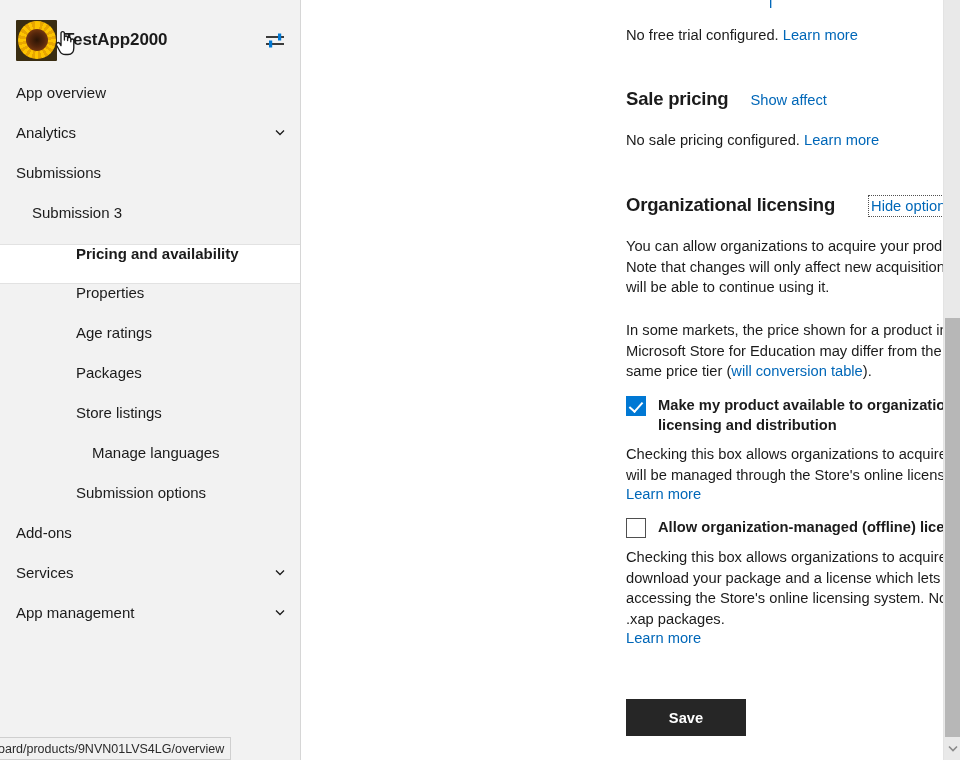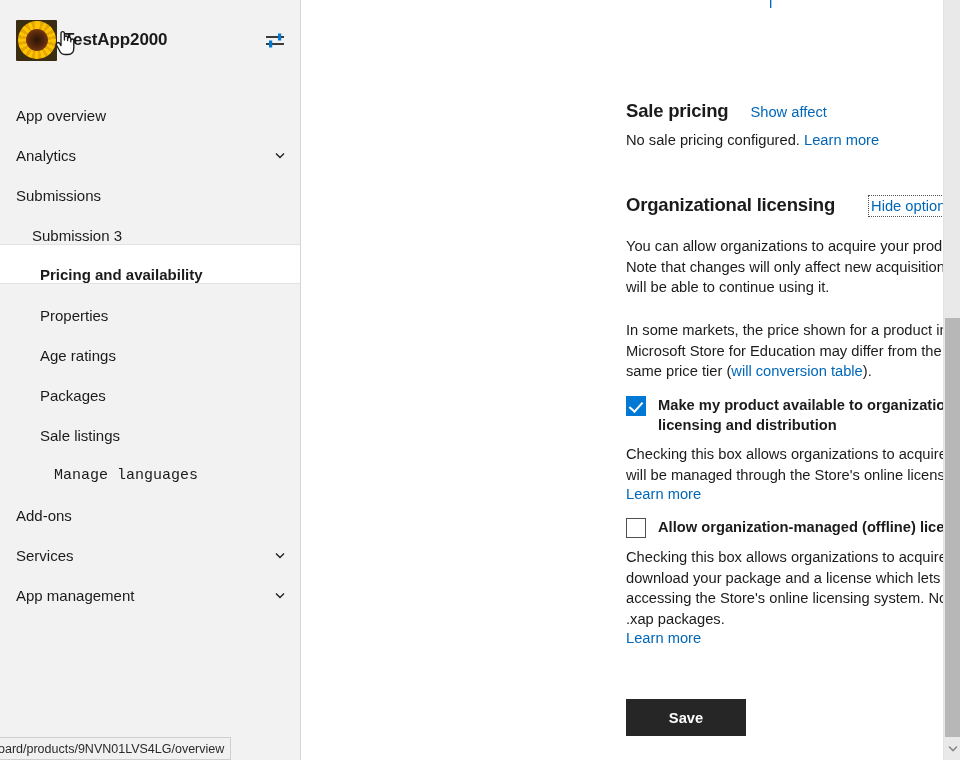--- a/index.html
+++ b/index.html
@@ -72,32 +72,32 @@
   .brand-toggle {
     position: absolute;
     right: 14px; top: 30px;
     width: 22px; height: 20px;
     cursor: pointer;
   }
   .nav { padding-top: 4px; }
   .nav-item {
     position: relative;
     display: flex;
-    align-items: flex-end;
+    align-items: flex-start;
     height: 40px;
     font-size: 15px;
     color: #1b1b1b;
     cursor: pointer;
     padding-right: 14px;
   }
   .nav-item .lbl { white-space: nowrap; }
   .lvl0 { padding-left: 16px; }
   .lvl1 { padding-left: 32px; }
-  .lvl2 { padding-left: 40px; }
-  .lvl3 { padding-left: 54px; font-family: Liberation Mono, monospace; }
+  .lvl2 { padding-left: 76px; }
+  .lvl3 { padding-left: 92px; }
   .nav-item.selected {
     background: #ffffff;
     border-top: 1px solid #e2e2e2;
     border-bottom: 1px solid #e2e2e2;
     font-weight: bold;
   }
   .nav-item .chev {
     margin-left: auto;
     width: 12px; height: 12px;
     flex: 0 0 12px;
@@ -297,24 +297,27 @@
         <div class="nav-item lvl2">
           <span class="lbl">Properties</span>
         </div>
         <div class="nav-item lvl2">
           <span class="lbl">Age ratings</span>
         </div>
         <div class="nav-item lvl2">
           <span class="lbl">Packages</span>
         </div>
         <div class="nav-item lvl2">
-          <span class="lbl">Sale listings</span>
+          <span class="lbl">Store listings</span>
         </div>
         <div class="nav-item lvl3">
           <span class="lbl">Manage languages</span>
+        </div>
+        <div class="nav-item lvl2">
+          <span class="lbl">Submission options</span>
         </div>
         <div class="nav-item lvl0">
           <span class="lbl">Add-ons</span>
         </div>
         <div class="nav-item lvl0">
           <span class="lbl">Services</span>
           <span style="margin-left: auto;"><svg class="chev" viewBox="0 0 12 12">
               <polyline points="2,4.5 6,8.5 10,4.5" fill="none" stroke="#1b1b1b" stroke-width="1.3"></polyline>
             </svg></span>
         </div>
@@ -326,22 +329,26 @@
         </div>
       </div>
 
     <div class="status-url">oard/products/9NVN01LVS4LG/overview</div>
   </div>
 
   <div class="main">
 
     <div class="cut-link">l</div>
 
-
-    <div class="sec-head" style="position:absolute; left:325px; top:100px;">
+    <div style="position:absolute; left:325px; top:25px;" class="body-text">
+      <span>No free trial configured.</span>
+      <a class="link">Learn more</a>
+    </div>
+
+    <div class="sec-head" style="position:absolute; left:325px; top:88px;">
       <span class="sec-title">Sale pricing</span>
       <a class="sec-toggle" style="margin-left:22px;">Show affect</a>
     </div>
     <div style="position:absolute; left:325px; top:130px;" class="body-text">
       <span>No sale pricing configured.</span>
       <a class="link">Learn more</a>
     </div>
 
     <div class="sec-head" style="position:absolute; left:325px; top:194px;">
       <span class="sec-title">Organizational licensing</span>

